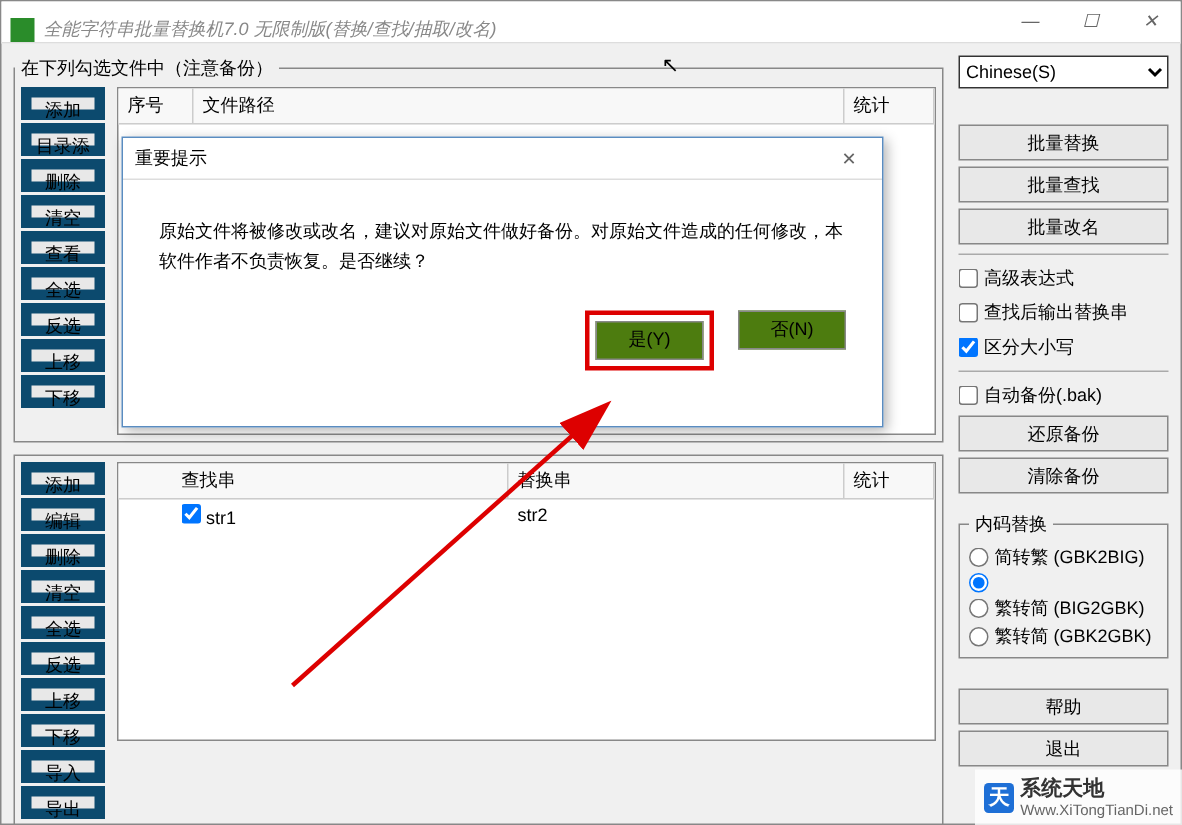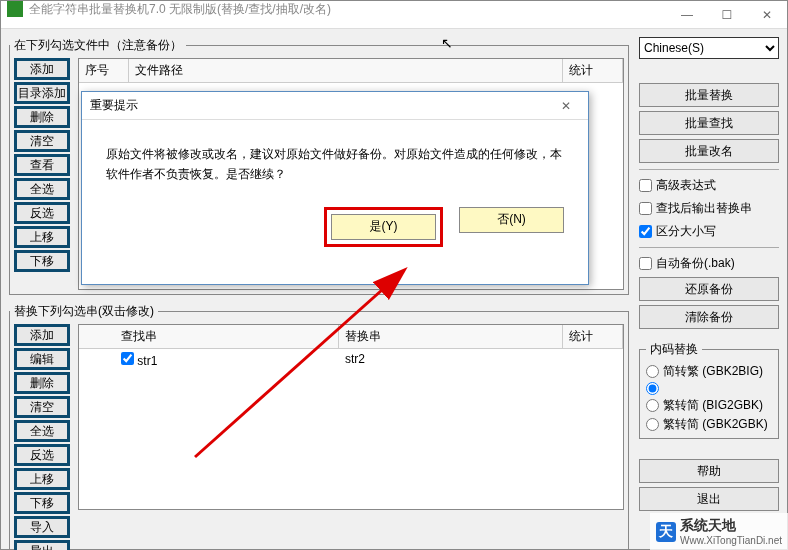--- a/index.html
+++ b/index.html
@@ -1,27 +1,27 @@
 <!DOCTYPE html>
 <html><head>
 <meta charset="utf-8">
 <style>
 * { box-sizing: border-box; margin: 0; padding: 0; font-family: "SimSun", "宋体", sans-serif; font-size: 12px; }
 body { background: #f0f0f0; width: 788px; height: 550px; position: relative; overflow: hidden; }
 .window { width: 788px; height: 550px; background: #f0f0f0; border: 1px solid #888; }
-.titlebar { height: 28px; background: #fff; display: flex; align-items: flex-start; padding-left: 6px; border-bottom: 1px solid #ddd; }
+.titlebar { height: 28px; background: #fff; display: flex; align-items: flex-end; padding-left: 6px; border-bottom: 1px solid #ddd; font-style: italic; }
 .titlebar .app-icon { width: 16px; height: 16px; background: #2a8c2a; margin-right: 6px; }
 .titlebar .title { flex: 1; color: #888; }
 .titlebar .sysbtn { width: 40px; height: 28px; display: flex; align-items: center; justify-content: center; color: #666; }
 .content { padding: 8px; position: relative; height: calc(100% - 28px); }
 fieldset { border: 1px solid #888; margin-bottom: 8px; position: relative; }
 fieldset > legend { padding: 0 4px; background: #f0f0f0; }
 .top-section { display: flex; height: 240px; }
 .left-buttons { display: flex; flex-direction: column; gap: 0; padding: 4px; }
-.left-buttons button { width: 56px; height: 22px; margin-bottom: 2px; background: #e8e8e8; border: 3px solid #0c4a6e; cursor: pointer; }
+.left-buttons button { width: 56px; height: 22px; margin-bottom: 2px; background: #e8e8e8; border: 7px solid #0c4a6e; cursor: pointer; }
 .file-list-wrap { flex: 1; padding: 4px; }
 .file-list { width: 100%; height: 100%; border: 1px solid #888; background: #fff; }
 .file-list-header { display: flex; background: #f8f8f8; border-bottom: 1px solid #ccc; }
 .file-list-header > div { padding: 3px 6px; border-right: 1px solid #ccc; }
 .right-panel { position: absolute; right: 8px; top: 8px; width: 140px; display: flex; flex-direction: column; gap: 4px; justify-content: space-between; }
 .right-panel select { width: 100%; height: 22px; border: 1px solid #333; background: #fff; }
 .right-panel button { height: 24px; background: #e8e8e8; border: 1px solid #888; cursor: pointer; }
 .right-panel .cbline { display: flex; align-items: center; gap: 4px; padding: 1px 0; }
 .right-panel hr { border: none; border-top: 1px solid #aaa; margin: 2px 0; }
 fieldset.inner { padding: 4px 6px; }
@@ -41,21 +41,21 @@
 .replace-col { flex: 1; }
 .stats-col { width: 60px; }
 
 
 .modal { position: absolute; top: 62px; left: 80px; width: 508px; height: 194px; background: #fff; border: 1px solid #5a8cc0; box-shadow: 2px 2px 8px rgba(0,0,0,.3); }
 .modal-title { height: 28px; display: flex; align-items: center; padding: 0 8px; background: #fff; border-bottom: 1px solid #ddd; }
 .modal-title span { flex: 1; }
 .modal-close { width: 28px; height: 28px; display: flex; align-items: center; justify-content: center; cursor: pointer; color: #666; }
 .modal-body { padding: 24px 24px 12px 24px; line-height: 1.7; }
 .modal-footer { display: flex; justify-content: flex-end; gap: 16px; padding: 10px 24px 18px; }
-.modal-footer button { width: 105px; height: 26px; background: #fef9c3; border: 1px solid #888; cursor: pointer; }
+.modal-footer button { width: 72px; height: 26px; background: #4d7c0f; border: 1px solid #888; cursor: pointer; }
 .highlight-red { border: 3px solid #d00; padding: 4px; display: inline-block; }
 
 
 .arrow { position: absolute; top: 238px; left: 184px; width: 230px; height: 200px; pointer-events: none; }
 
 .cursor { position: absolute; top: 6px; left: 440px; font-size: 14px; color: #000; pointer-events: none; }
 
 .watermark { position: absolute; bottom: 0; right: 0; display: flex; align-items: center; gap: 4px; background: rgba(255,255,255,.8); padding: 4px 6px; }
 .watermark .wm-icon { width: 20px; height: 20px; background: #1e6fd6; border-radius: 3px; display:flex; align-items:center; justify-content:center; color:#fff; font-weight:bold; font-size:14px; }
 .watermark .wm-text { font-size: 14px; font-weight: bold; color: #333; }
@@ -95,21 +95,20 @@
               <div style="width:50px">序号</div>
               <div style="flex:1">文件路径</div>
               <div class="stats-col">统计</div>
             </div>
           </div>
         </div>
       </div>
     </fieldset>
 
     <fieldset style="width:620px;">
-      <legend>替换下列勾选串(双击修改)</legend>
       <div class="replace-section">
         <div class="left-buttons">
           <button>添加</button>
           <button>编辑</button>
           <button>删除</button>
           <button>清空</button>
           <button>全选</button>
           <button>反选</button>
           <button>上移</button>
           <button>下移</button>

